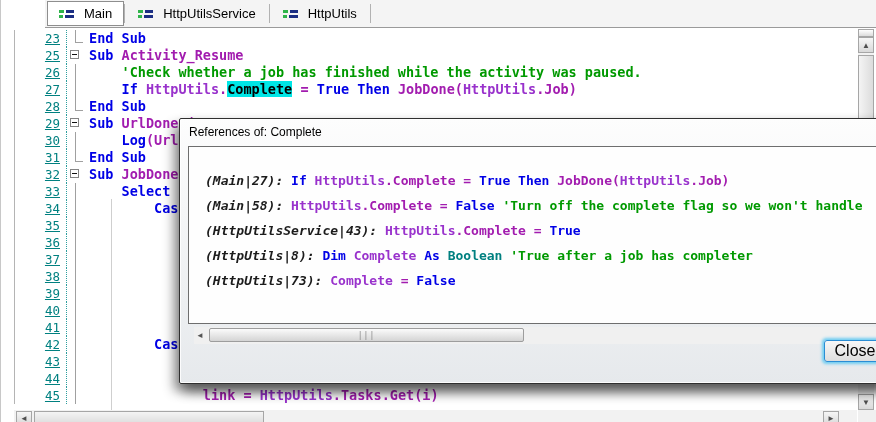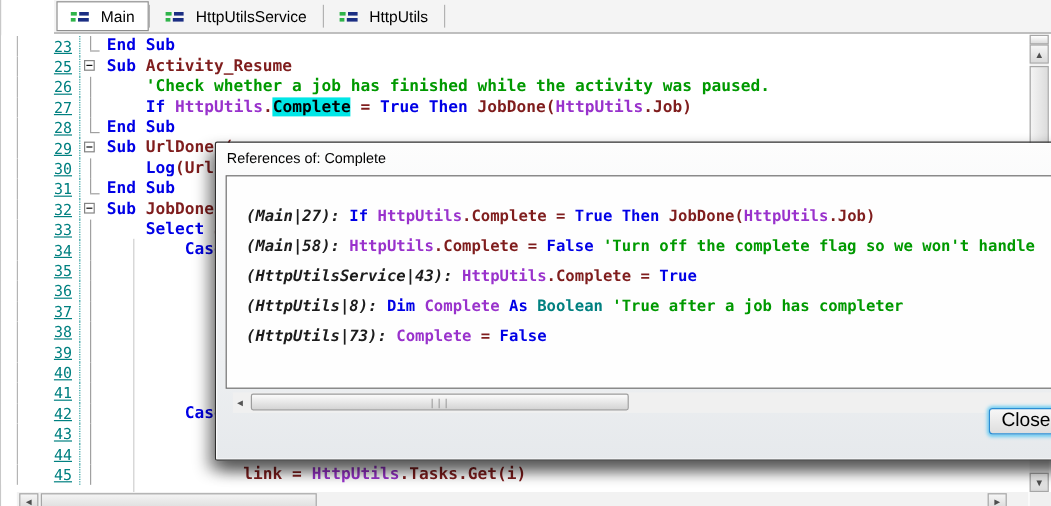--- a/index.html
+++ b/index.html
@@ -33,21 +33,21 @@
   .fold{width:22px;flex:none;position:relative;}
   .fold-start::before{content:"";position:absolute;left:3px;top:3px;width:9px;height:9px;
     border:1px solid #848484;background:#fff;box-sizing:border-box;}
   .fold-start::after{content:"";position:absolute;left:5px;top:7px;width:5px;height:1px;background:#111;}
   .fold-mid::before{content:"";position:absolute;left:8px;top:0;bottom:0;width:1px;background:#a0a0a0;}
   .fold-end::before{content:"";position:absolute;left:8px;top:0;height:12px;width:1px;background:#a0a0a0;}
   .fold-end::after{content:"";position:absolute;left:8px;top:12px;width:8px;height:1px;background:#a0a0a0;}
   .code{flex:1;font:bold 13.5px "DejaVu Sans Mono",monospace;line-height:17px;
     white-space:pre;margin:0;overflow:hidden;color:#000;}
   .c-kw{color:var(--kw);} .c-mod{color:var(--mod);} .c-com{color:var(--com);}
-  .c-type{color:var(--type);} .c-id{color:#7f1d1d;}
+  .c-type{color:var(--type);} .c-id{color:#a21caf;}
   .c-hl{color:#000;background:var(--hl);}
   .iguide{position:absolute;left:110px;top:170px;width:1px;height:240px;background:#cfcfcf;}
 
   
   .sb-btn{background:linear-gradient(#f6f6f6,#d9d9d9);border:1px solid #a6a6a6;color:#4e4e4e;
     display:flex;align-items:center;justify-content:center;font-size:8px;box-sizing:border-box;}
   .vscroll{position:absolute;top:0;right:2px;width:16px;height:381px;background:#f2f2f2;}
   .vs-split{position:absolute;top:0;left:0;right:0;height:8px;
     background:linear-gradient(#fff,#dcdcdc);border:1px solid #a6a6a6;box-sizing:border-box;}
   .vs-up{position:absolute;top:8px;left:0;right:0;height:16px;}

